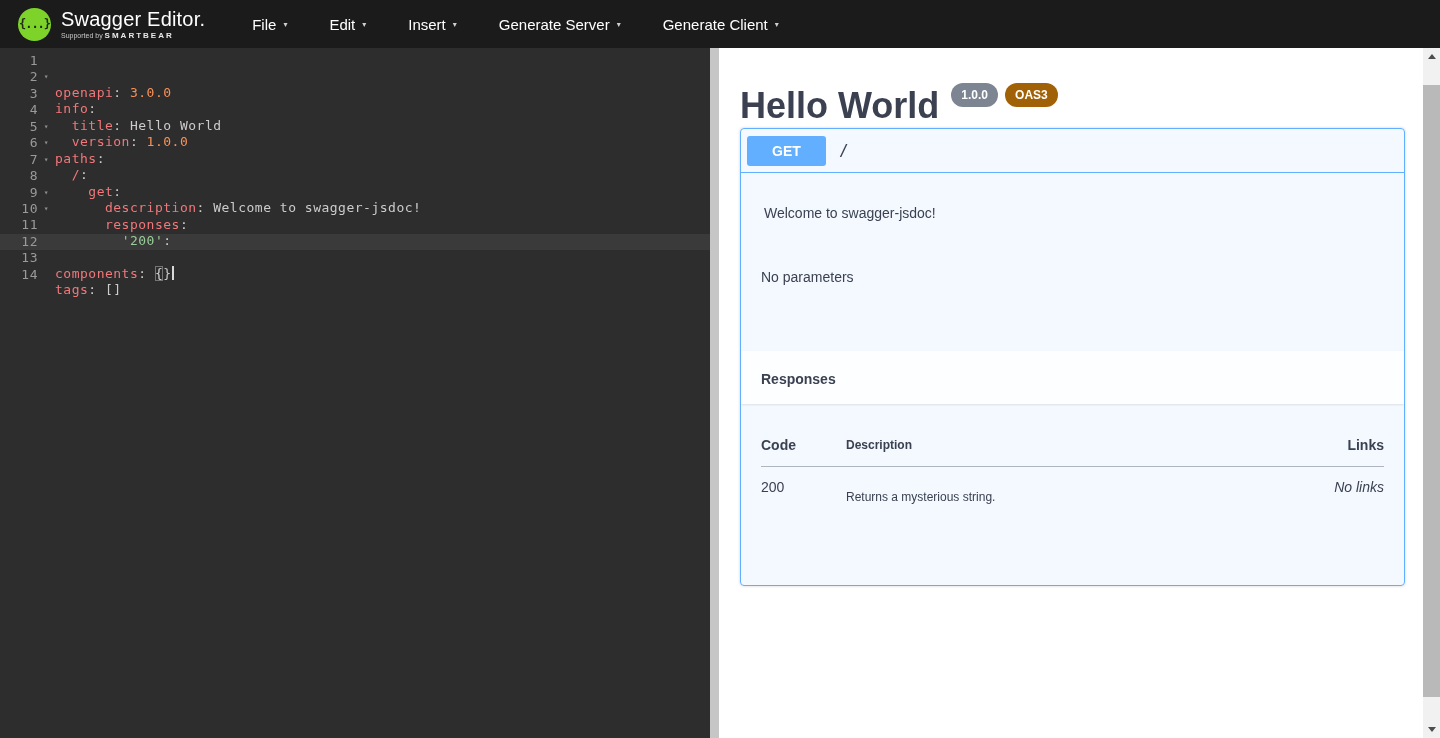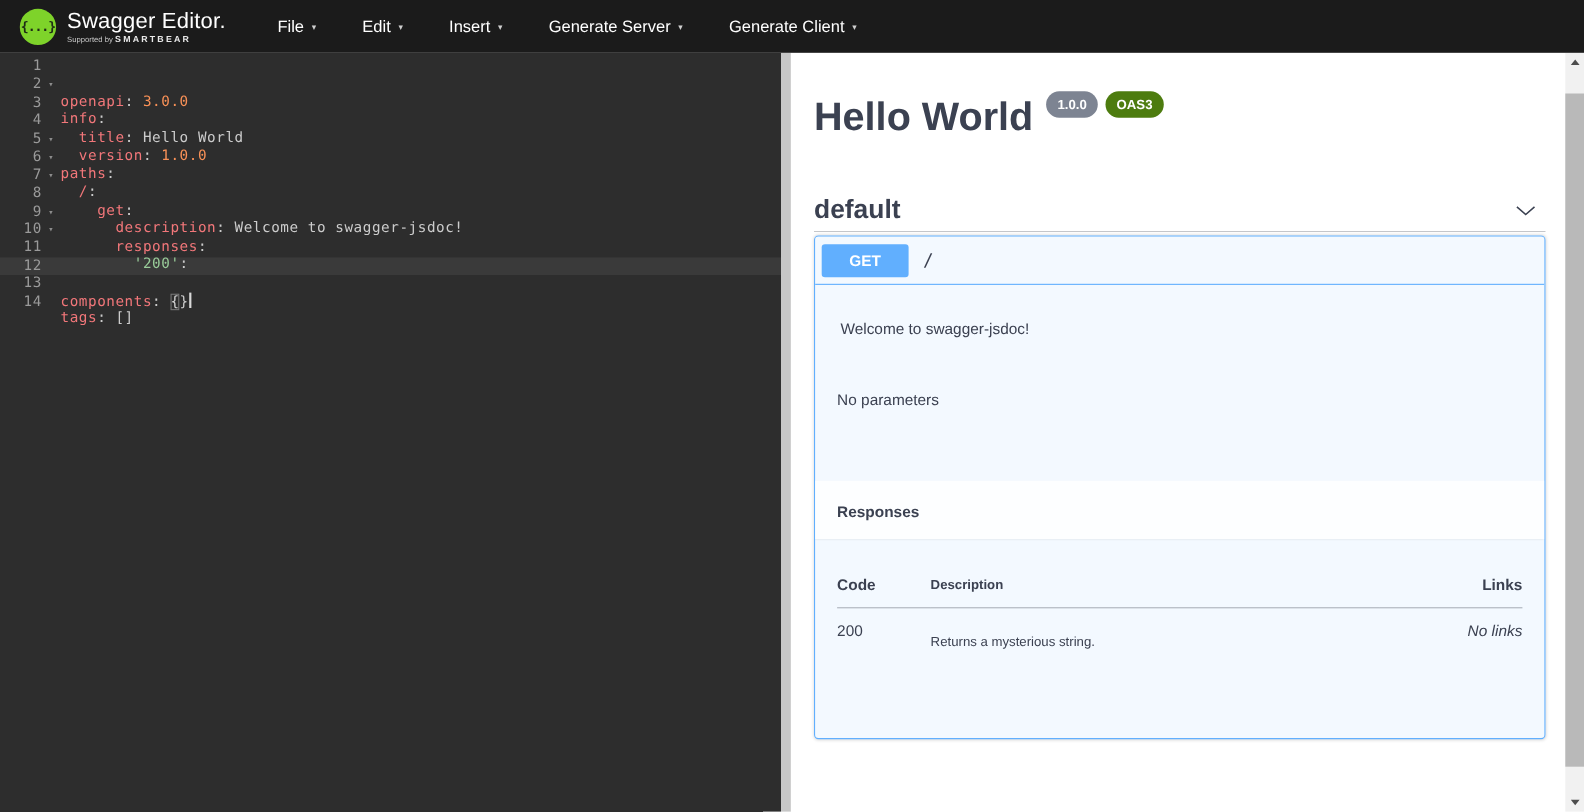--- a/index.html
+++ b/index.html
@@ -42,21 +42,21 @@
   
   .splitter { position:absolute; top:48px; left:710px; width:9px; height:690px; background:#c6c6c6; cursor:col-resize; }
 
   
   .rpane { position:absolute; top:48px; left:719px; width:704px; height:690px; background:#fff; overflow:hidden; }
   .info-head { display:flex; align-items:flex-start; margin:39px 18px 0 21px; }
   .api-title { font-size:36px; font-weight:bold; color:#3b4151; line-height:38px; }
   .badges { display:flex; gap:7px; margin:-4px 0 0 12px; }
   .badge { color:#fff; font-size:12px; font-weight:bold; line-height:1; padding:6px 10px; border-radius:12px; }
   .badge-version { background:#7d8492; }
-  .badge-oas { background:#4d7c0f; }
+  .badge-oas { background:#a16207; }
 
   .tag-section { margin:46px 18px 0 21px; height:40px; display:flex; align-items:center;
                  justify-content:space-between; border-bottom:1px solid rgba(59,65,81,.3); cursor:pointer; }
   .tag-name { font-size:24px; font-weight:bold; color:#3b4151; }
   .chevron { width:20px; height:20px; margin-right:8px; }
 
   .opblock { margin:3px 18px 0 21px; width:665px; height:458px; border:1px solid #61affe;
              border-radius:4px; background:rgba(97,175,254,.08); box-shadow:0 0 3px rgba(0,0,0,.19);
              overflow:hidden; }
   .op-summary { height:44px; border-bottom:1px solid #61affe; display:flex; align-items:center;
@@ -215,26 +215,20 @@
 <section class="rpane">
 
   <div class="info-head">
     <h1 class="api-title">Hello World</h1>
     <div class="badges">
       <span class="badge badge-version">1.0.0</span>
       <span class="badge badge-oas">OAS3</span>
     </div>
   </div>
 
-  <div class="tag-section">
-    <span class="tag-name">default</span>
-    <svg class="chevron" viewBox="0 0 20 20" fill="none" stroke="#3b4151" stroke-width="1.4">
-      <polyline points="2,7 10,14 18,7"></polyline>
-    </svg>
-  </div>
 
   <div class="opblock">
 
     <div class="op-summary">
       <span class="method-badge">GET</span>
       <span class="op-path">/</span>
     </div>
 
     <div class="op-desc">Welcome to swagger-jsdoc!</div>
 

